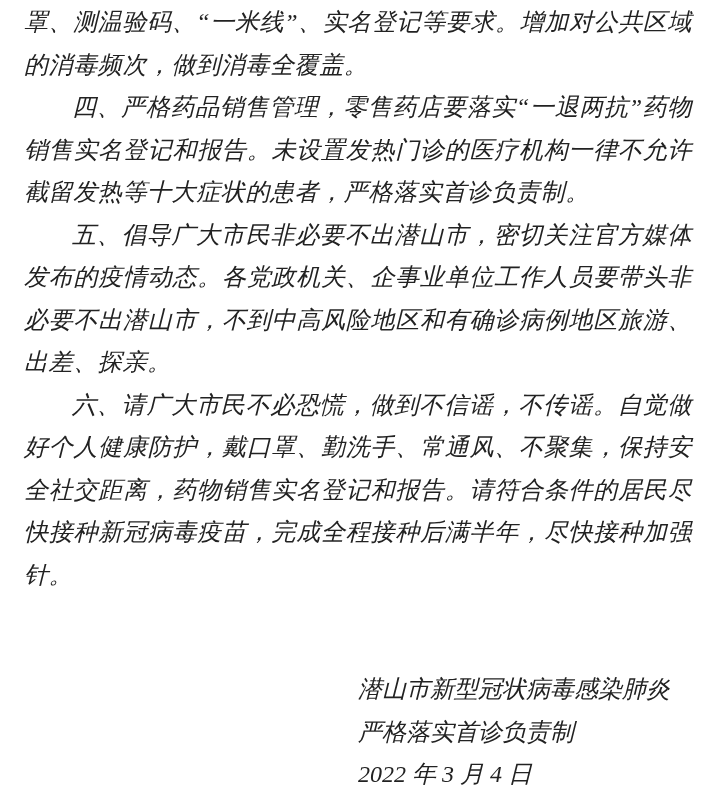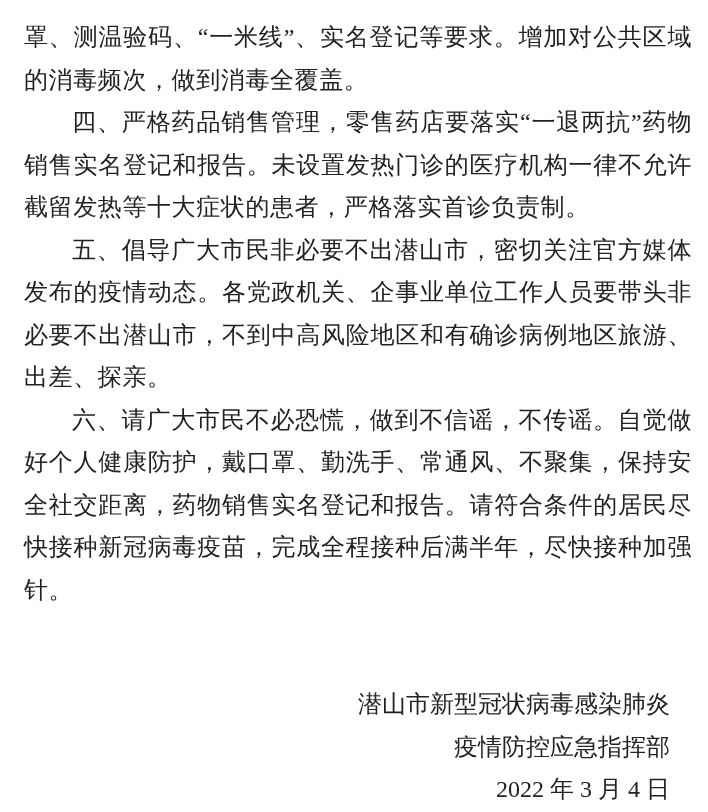--- a/index.html
+++ b/index.html
@@ -9,24 +9,25 @@
   body {
     width: 708px;
     height: 812px;
     overflow: hidden;
     background: #ffffff;
   }
   .page {
     box-sizing: border-box;
     width: 708px;
     height: 812px;
-    padding: 16px 16px 0 24px;
+    padding: 1px 16px 0 24px;
     background: #ffffff;
     color: #222222;
     font-family: "Liberation Serif", "DejaVu Serif", serif;
+    font-style: italic;
   }
   .doc-body p {
     margin: 0;
     font-size: 24px;
     line-height: 42.5px;
     letter-spacing: 0.6px;
     text-align: justify;
     word-break: break-all;
     overflow-wrap: anywhere;
   }
@@ -34,21 +35,21 @@
     text-indent: 2em;
   }
   .signature {
     margin-top: 72px;
     margin-right: 22px;
     display: flex;
     flex-direction: column;
     align-items: flex-end;
   }
   .signature-inner {
-    text-align: right;
+    text-align: left;
   }
   .signature-inner .sig-line {
     font-size: 24px;
     line-height: 42.5px;
     letter-spacing: 0;
     white-space: nowrap;
   }
 </style>
 </head>
 <body>
@@ -58,18 +59,18 @@
   <div class="doc-body">
     <p>罩、测温验码、“一米线”、实名登记等要求。增加对公共区域的消毒频次，做到消毒全覆盖。</p>
     <p class="indent">四、严格药品销售管理，零售药店要落实“一退两抗”药物销售实名登记和报告。未设置发热门诊的医疗机构一律不允许截留发热等十大症状的患者，严格落实首诊负责制。</p>
     <p class="indent">五、倡导广大市民非必要不出潜山市，密切关注官方媒体发布的疫情动态。各党政机关、企事业单位工作人员要带头非必要不出潜山市，不到中高风险地区和有确诊病例地区旅游、出差、探亲。</p>
     <p class="indent">六、请广大市民不必恐慌，做到不信谣，不传谣。自觉做好个人健康防护，戴口罩、勤洗手、常通风、不聚集，保持安全社交距离，药物销售实名登记和报告。请符合条件的居民尽快接种新冠病毒疫苗，完成全程接种后满半年，尽快接种加强针。</p>
   </div>
 
   <div class="signature">
     <div class="signature-inner">
       <div class="sig-line">潜山市新型冠状病毒感染肺炎</div>
-      <div class="sig-line">疫情防控应急指挥部</div>
+      <div class="sig-line">严格落实首诊负责制</div>
       <div class="sig-line">2022 年 3 月 4 日</div>
     </div>
   </div>
 
 </div>
 
 </body></html>

